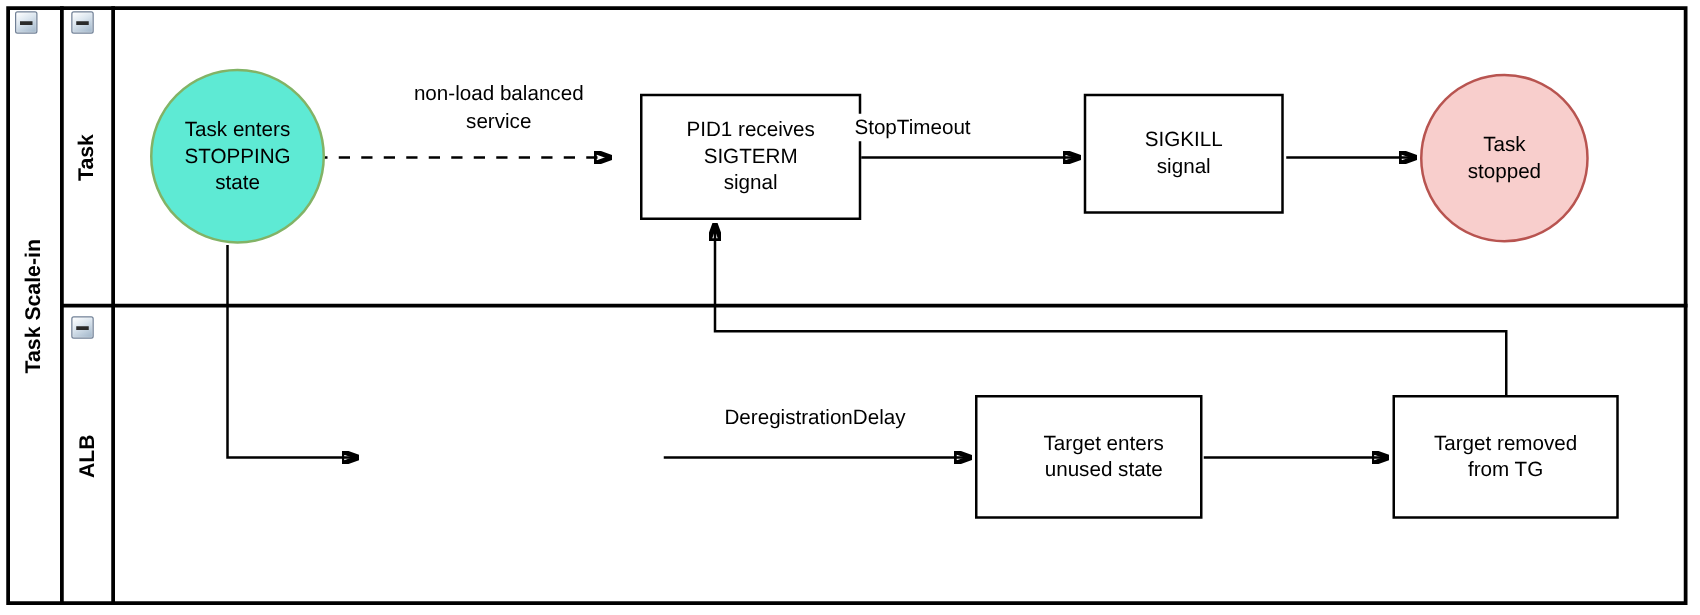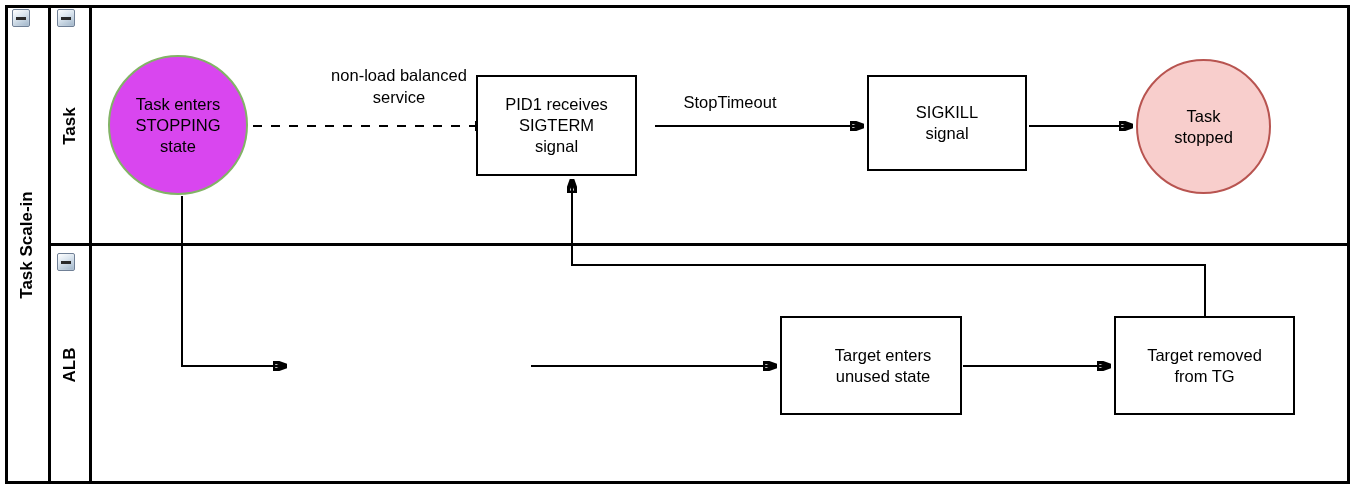--- a/index.html
+++ b/index.html
@@ -22,23 +22,23 @@
     box-shadow:inset 0 0 1px #fff;
   }
   .minus-bar{display:block;width:10px;height:3px;background:#2a2a2a;}
   
   .node{
     position:absolute;box-sizing:border-box;background:#fff;border:2px solid #000;
     display:flex;align-items:center;justify-content:center;text-align:center;
     font-size:16.5px;line-height:21px;white-space:pre-line;
   }
   .node.circle{border-radius:50%;}
-  #node-task-stopping{left:108px;top:55px;width:140px;height:140px;
-    background:#d946ef;border-color:#82b366;}
-  #node-pid1{left:476px;top:75px;width:161px;height:101px;}
+  #node-task-stopping{left:120px;top:55px;width:140px;height:140px;
+    background:#5eead4;border-color:#82b366;}
+  #node-pid1{left:512px;top:75px;width:177px;height:101px;}
   #node-sigkill{left:867px;top:75px;width:160px;height:96px;}
   #node-task-stopped{left:1136px;top:59px;width:135px;height:135px;
     background:#f8cecc;border-color:#b85450;}
   #node-draining{left:290px;top:316px;width:240px;height:99px;}
   #node-unused{left:780px;top:316px;width:182px;height:99px;padding-left:24px;}
   #node-removed{left:1114px;top:316px;width:181px;height:99px;}
   
   .edge-label{
     position:absolute;transform:translateX(-50%);background:#fff;
     font-size:16.5px;line-height:22px;text-align:center;white-space:pre-line;
@@ -120,14 +120,15 @@
 unused state</span>
   </div>
   <div id="node-removed" class="node">
     <span>Target removed
 from TG</span>
   </div>
 
   <div id="lbl-nonload" class="edge-label">non-load balanced
 service</div>
   <div id="lbl-stoptimeout" class="edge-label">StopTimeout</div>
+  <div id="lbl-dereg" class="edge-label">DeregistrationDelay</div>
 
 </div>
 
 </body></html>

